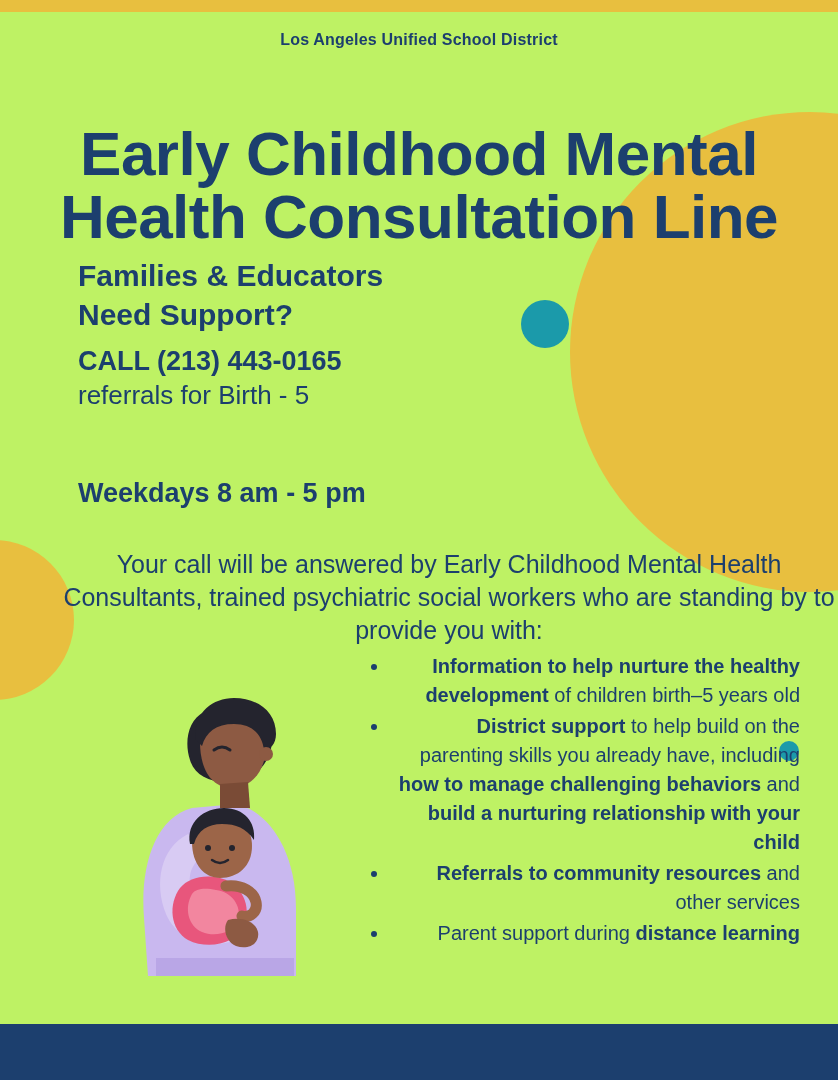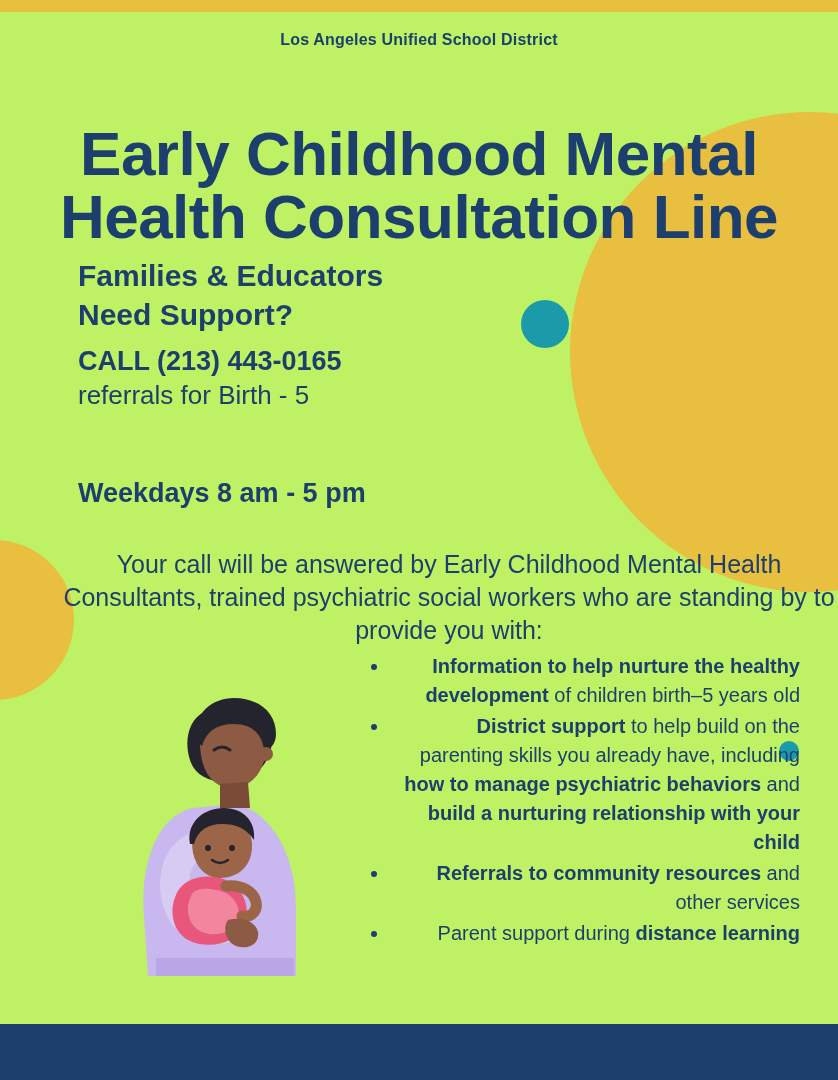--- a/index.html
+++ b/index.html
@@ -236,20 +236,20 @@
 
       <path d="M132 262 C146 258 160 264 162 274 C164 286 152 292 140 288 C130 284 126 270 132 262 Z" fill="#8d5a43"></path>
 
       <path d="M60 300 L60 318 L198 318 L198 300 Z" fill="#b9a6e6"></path>
     </svg>
   </div>
 
   <div class="bullets">
     <ul>
         <li><b>Information to help nurture the healthy development</b><span> of children birth–5 years old</span></li>
-        <li><b>District support</b><span> to help build on the parenting skills you already have, including </span><b>how to manage psychiatric behaviors</b><span> and </span><b>build a nurturing relationship with your child</b></li>
+        <li><b>District support</b><span> to help build on the parenting skills you already have, including </span><b>how to manage challenging behaviors</b><span> and </span><b>build a nurturing relationship with your child</b></li>
         <li><b>Referrals to community resources</b><span> and other services</span></li>
         <li><span>Parent support during </span><b>distance learning</b></li>
       </ul>
   </div>
 
   <div class="bottom-bar"></div>
 </div>
 
 </body></html>

